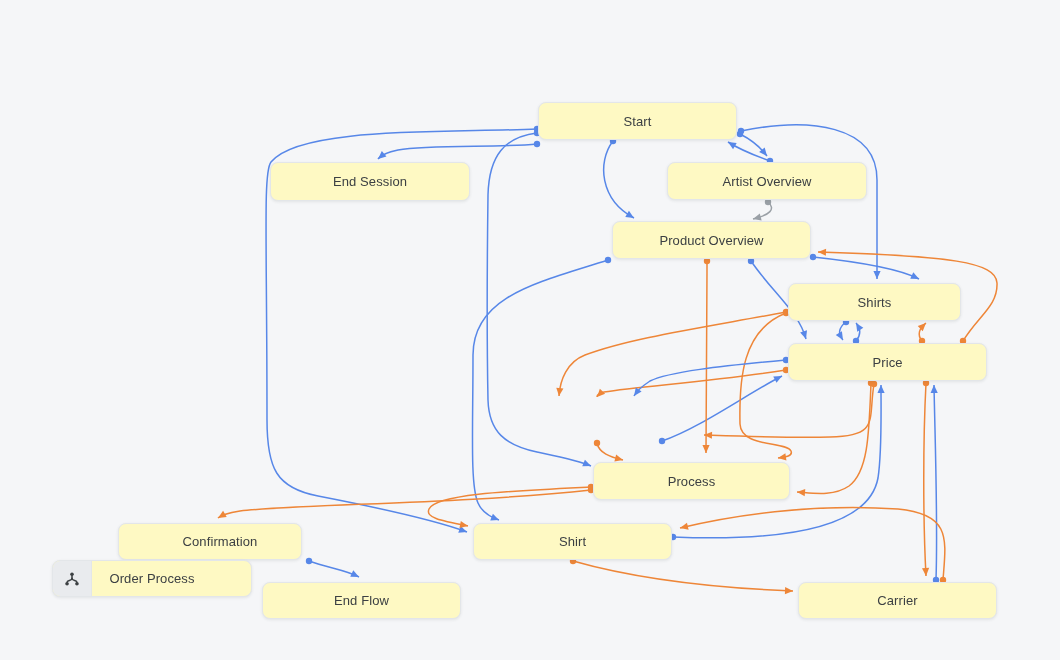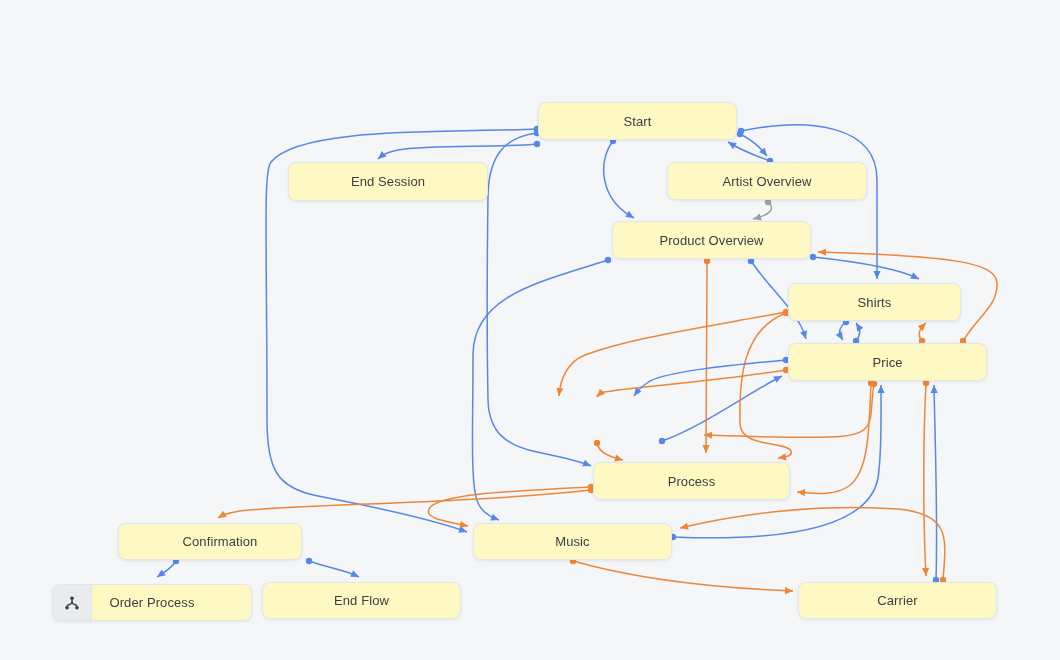--- a/index.html
+++ b/index.html
@@ -208,21 +208,21 @@
       <g>
         <path d="M309,561 C328,568 346,570 359,577" class="edge-path" stroke="#5787e8"></path>
         <circle cx="309" cy="561" r="3.2" fill="#5787e8" class="edge-dot"></circle>
         <polygon points="359,577 350.22837653537016,576.8635383029747 353.28477822393387,570.3444579446615" fill="#5787e8" class="edge-arrow"></polygon>
       </g>
     </svg>
   <div id="node-layer">
       <div class="flow-node" style="left: 538px; top: 102px; width: 199px; height: 38px;">
         <span>Start</span>
       </div>
-      <div class="flow-node" style="left: 288px; top: 162px; width: 200px; height: 39px;">
+      <div class="flow-node" style="left: 270px; top: 162px; width: 200px; height: 39px;">
         <span>End Session</span>
       </div>
       <div class="flow-node" style="left: 667px; top: 162px; width: 200px; height: 38px;">
         <span>Artist Overview</span>
       </div>
       <div class="flow-node" style="left: 612px; top: 221px; width: 199px; height: 38px;">
         <span>Product Overview</span>
       </div>
       <div class="flow-node" style="left: 788px; top: 283px; width: 173px; height: 38px;">
         <span>Shirts</span>
@@ -230,23 +230,23 @@
       <div class="flow-node" style="left: 788px; top: 343px; width: 199px; height: 38px;">
         <span>Price</span>
       </div>
       <div class="flow-node" style="left: 593px; top: 462px; width: 197px; height: 38px;">
         <span>Process</span>
       </div>
       <div class="flow-node" style="left: 118px; top: 523px; width: 184px; height: 37px; padding-left: 20px;">
         <span>Confirmation</span>
       </div>
       <div class="flow-node" style="left: 473px; top: 523px; width: 199px; height: 37px;">
-        <span>Music</span>
-      </div>
-      <div class="flow-node" style="left: 52px; top: 584px; width: 200px; height: 37px;">
+        <span>Shirt</span>
+      </div>
+      <div class="flow-node" style="left: 52px; top: 560px; width: 200px; height: 37px;">
         <span class="icon-chip">
           <svg width="18" height="18" viewBox="0 0 20 20">
             <g fill="none" stroke="#3c4043" stroke-width="1.7" stroke-linecap="round">
               <path d="M10 6.5 V9.5"></path>
               <path d="M10 9.5 C10 12 4.5 11.5 4.5 13.5"></path>
               <path d="M10 9.5 C10 12 15.5 11.5 15.5 13.5"></path>
             </g>
             <circle cx="10" cy="4.8" r="2" fill="#3c4043"></circle>
             <circle cx="4.5" cy="15.3" r="2" fill="#3c4043"></circle>
             <circle cx="15.5" cy="15.3" r="2" fill="#3c4043"></circle>

